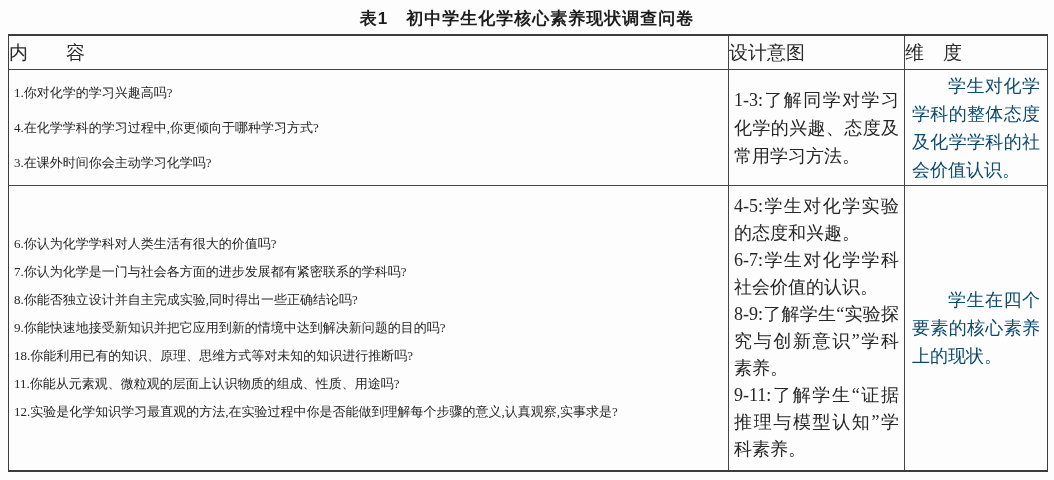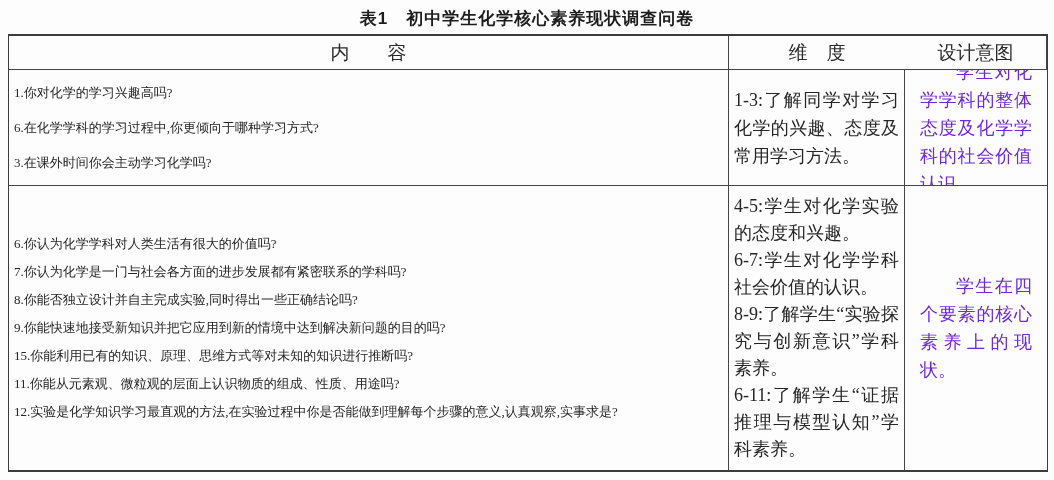--- a/index.html
+++ b/index.html
@@ -46,21 +46,20 @@
     border-bottom: 1.2px solid #454545;
     display: flex;
     flex-direction: column;
     justify-content: center;
     box-sizing: border-box;
     overflow: hidden;
   }
   .cell.last-col { border-right: none; }
   .cell.last-row { border-bottom: none; }
   .head {
-    align-items: center;
     font-size: 19px;
     color: #2a2a2a;
   }
   .content-cell { padding: 2px 4px 2px 5px; }
   .q-line {
     font-size: 13px;
     color: #262626;
     padding-left: 27px;
     text-indent: -27px;
     white-space: normal;
@@ -72,81 +71,81 @@
     margin: 0;
     font-size: 18px;
     line-height: 28px;
     text-align: justify;
     text-justify: inter-ideograph;
     color: #262626;
   }
   .r2 .intent-p { line-height: 27px; }
   .dim-cell { padding: 2px 7px; }
   .dim-p {
-    margin: 8px;
+    margin: 0;
     font-size: 18px;
     line-height: 28px;
     text-align: justify;
     text-justify: inter-ideograph;
     text-indent: 2em;
-    color: #6d28d9;
+    color: #0c4a6e;
   }
 </style>
 </head>
 <body>
 
 <div class="page">
 
   <div class="doc-title">表1　初中学生化学核心素养现状调查问卷</div>
 
   <div class="tbl">
 
     <div class="cell head">
       <span>内　　容</span>
     </div>
+    <div class="cell head">
+      <span>设计意图</span>
+    </div>
     <div class="cell head last-col">
       <span>维　度</span>
-    </div>
-    <div class="cell head">
-      <span>设计意图</span>
     </div>
 
     <div class="cell content-cell r1">
       <div>
           <div class="q-line">1.你对化学的学习兴趣高吗?</div>
-          <div class="q-line">6.在化学学科的学习过程中,你更倾向于哪种学习方式?</div>
+          <div class="q-line">4.在化学学科的学习过程中,你更倾向于哪种学习方式?</div>
           <div class="q-line">3.在课外时间你会主动学习化学吗?</div>
         </div>
     </div>
     <div class="cell intent-cell r1">
       <div>
           <div class="intent-p">1-3:了解同学对学习化学的兴趣、态度及常用学习方法。</div>
         </div>
     </div>
     <div class="cell dim-cell last-col r1">
       <p class="dim-p">学生对化学学科的整体态度及化学学科的社会价值认识。</p>
     </div>
 
     <div class="cell content-cell last-row r2">
       <div>
           <div class="q-line">6.你认为化学学科对人类生活有很大的价值吗?</div>
           <div class="q-line">7.你认为化学是一门与社会各方面的进步发展都有紧密联系的学科吗?</div>
           <div class="q-line">8.你能否独立设计并自主完成实验,同时得出一些正确结论吗?</div>
           <div class="q-line">9.你能快速地接受新知识并把它应用到新的情境中达到解决新问题的目的吗?</div>
-          <div class="q-line">15.你能利用已有的知识、原理、思维方式等对未知的知识进行推断吗?</div>
+          <div class="q-line">18.你能利用已有的知识、原理、思维方式等对未知的知识进行推断吗?</div>
           <div class="q-line">11.你能从元素观、微粒观的层面上认识物质的组成、性质、用途吗?</div>
           <div class="q-line">12.实验是化学知识学习最直观的方法,在实验过程中你是否能做到理解每个步骤的意义,认真观察,实事求是?</div>
         </div>
     </div>
     <div class="cell intent-cell last-row r2">
       <div>
           <div class="intent-p">4-5:学生对化学实验的态度和兴趣。</div>
           <div class="intent-p">6-7:学生对化学学科社会价值的认识。</div>
           <div class="intent-p">8-9:了解学生“实验探究与创新意识”学科素养。</div>
-          <div class="intent-p">6-11:了解学生“证据推理与模型认知”学科素养。</div>
+          <div class="intent-p">9-11:了解学生“证据推理与模型认知”学科素养。</div>
         </div>
     </div>
     <div class="cell dim-cell last-col last-row r2">
       <p class="dim-p">学生在四个要素的核心素养上的现状。</p>
     </div>
 
   </div>
 </div>
 
 </body></html>

